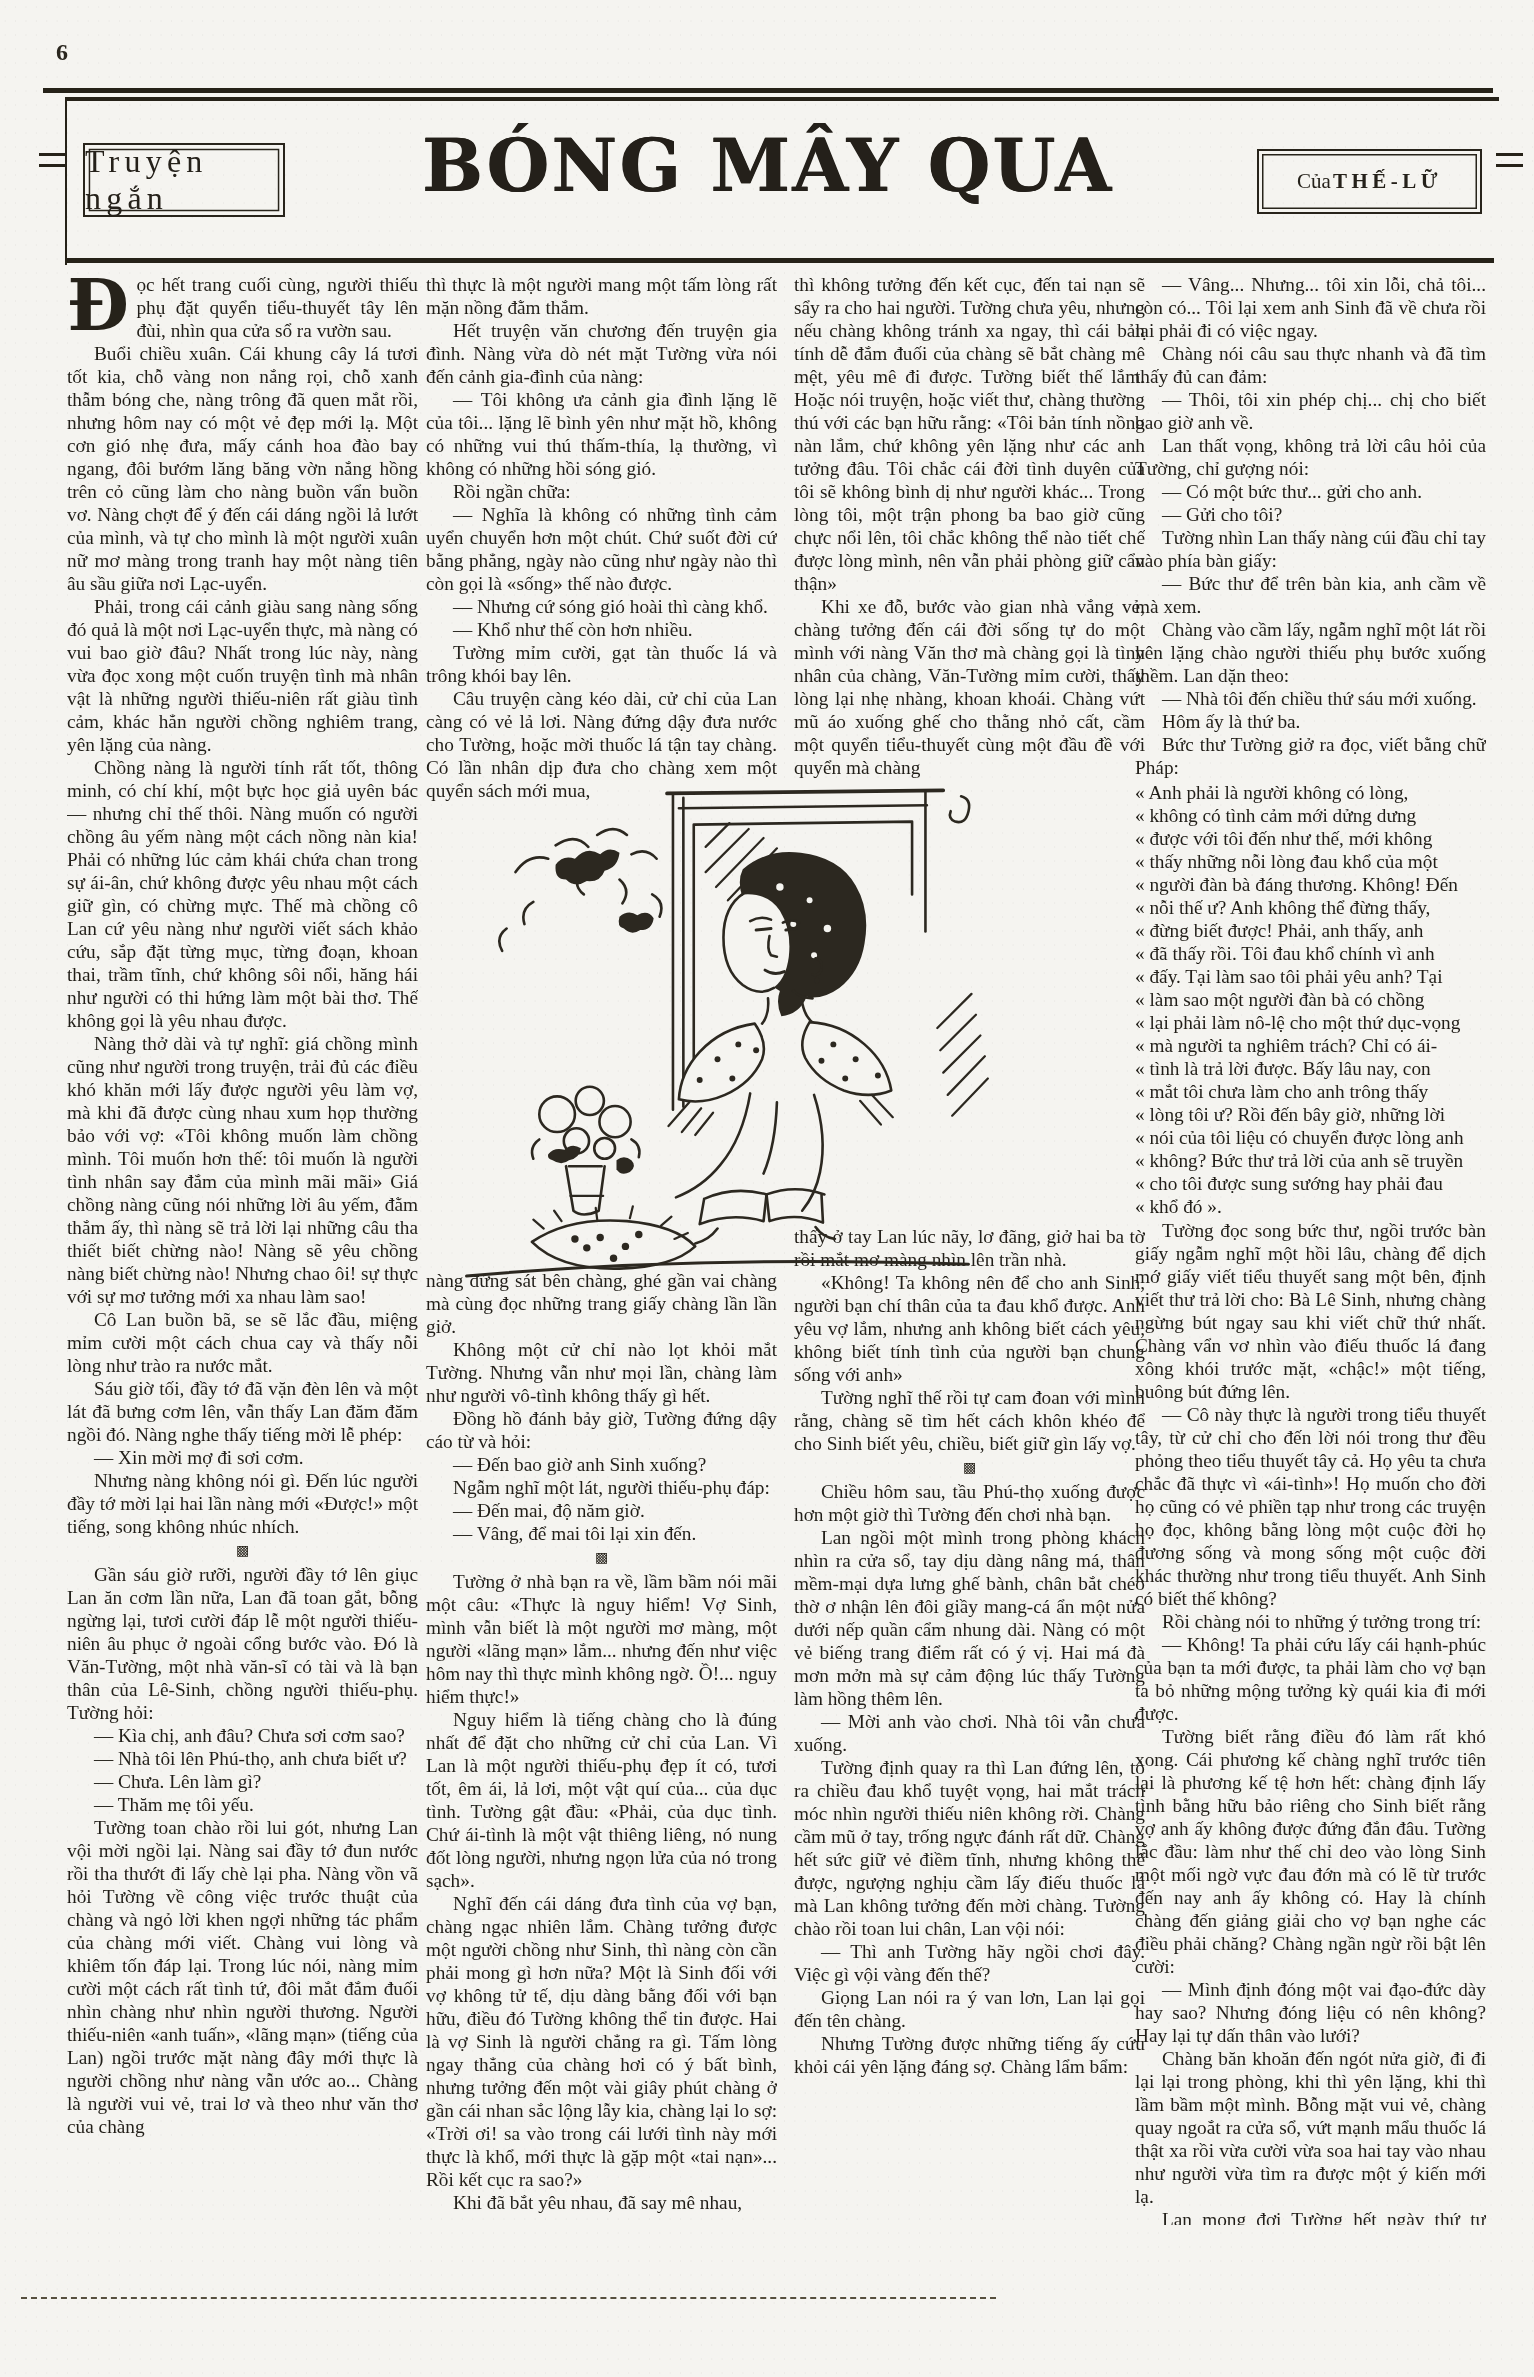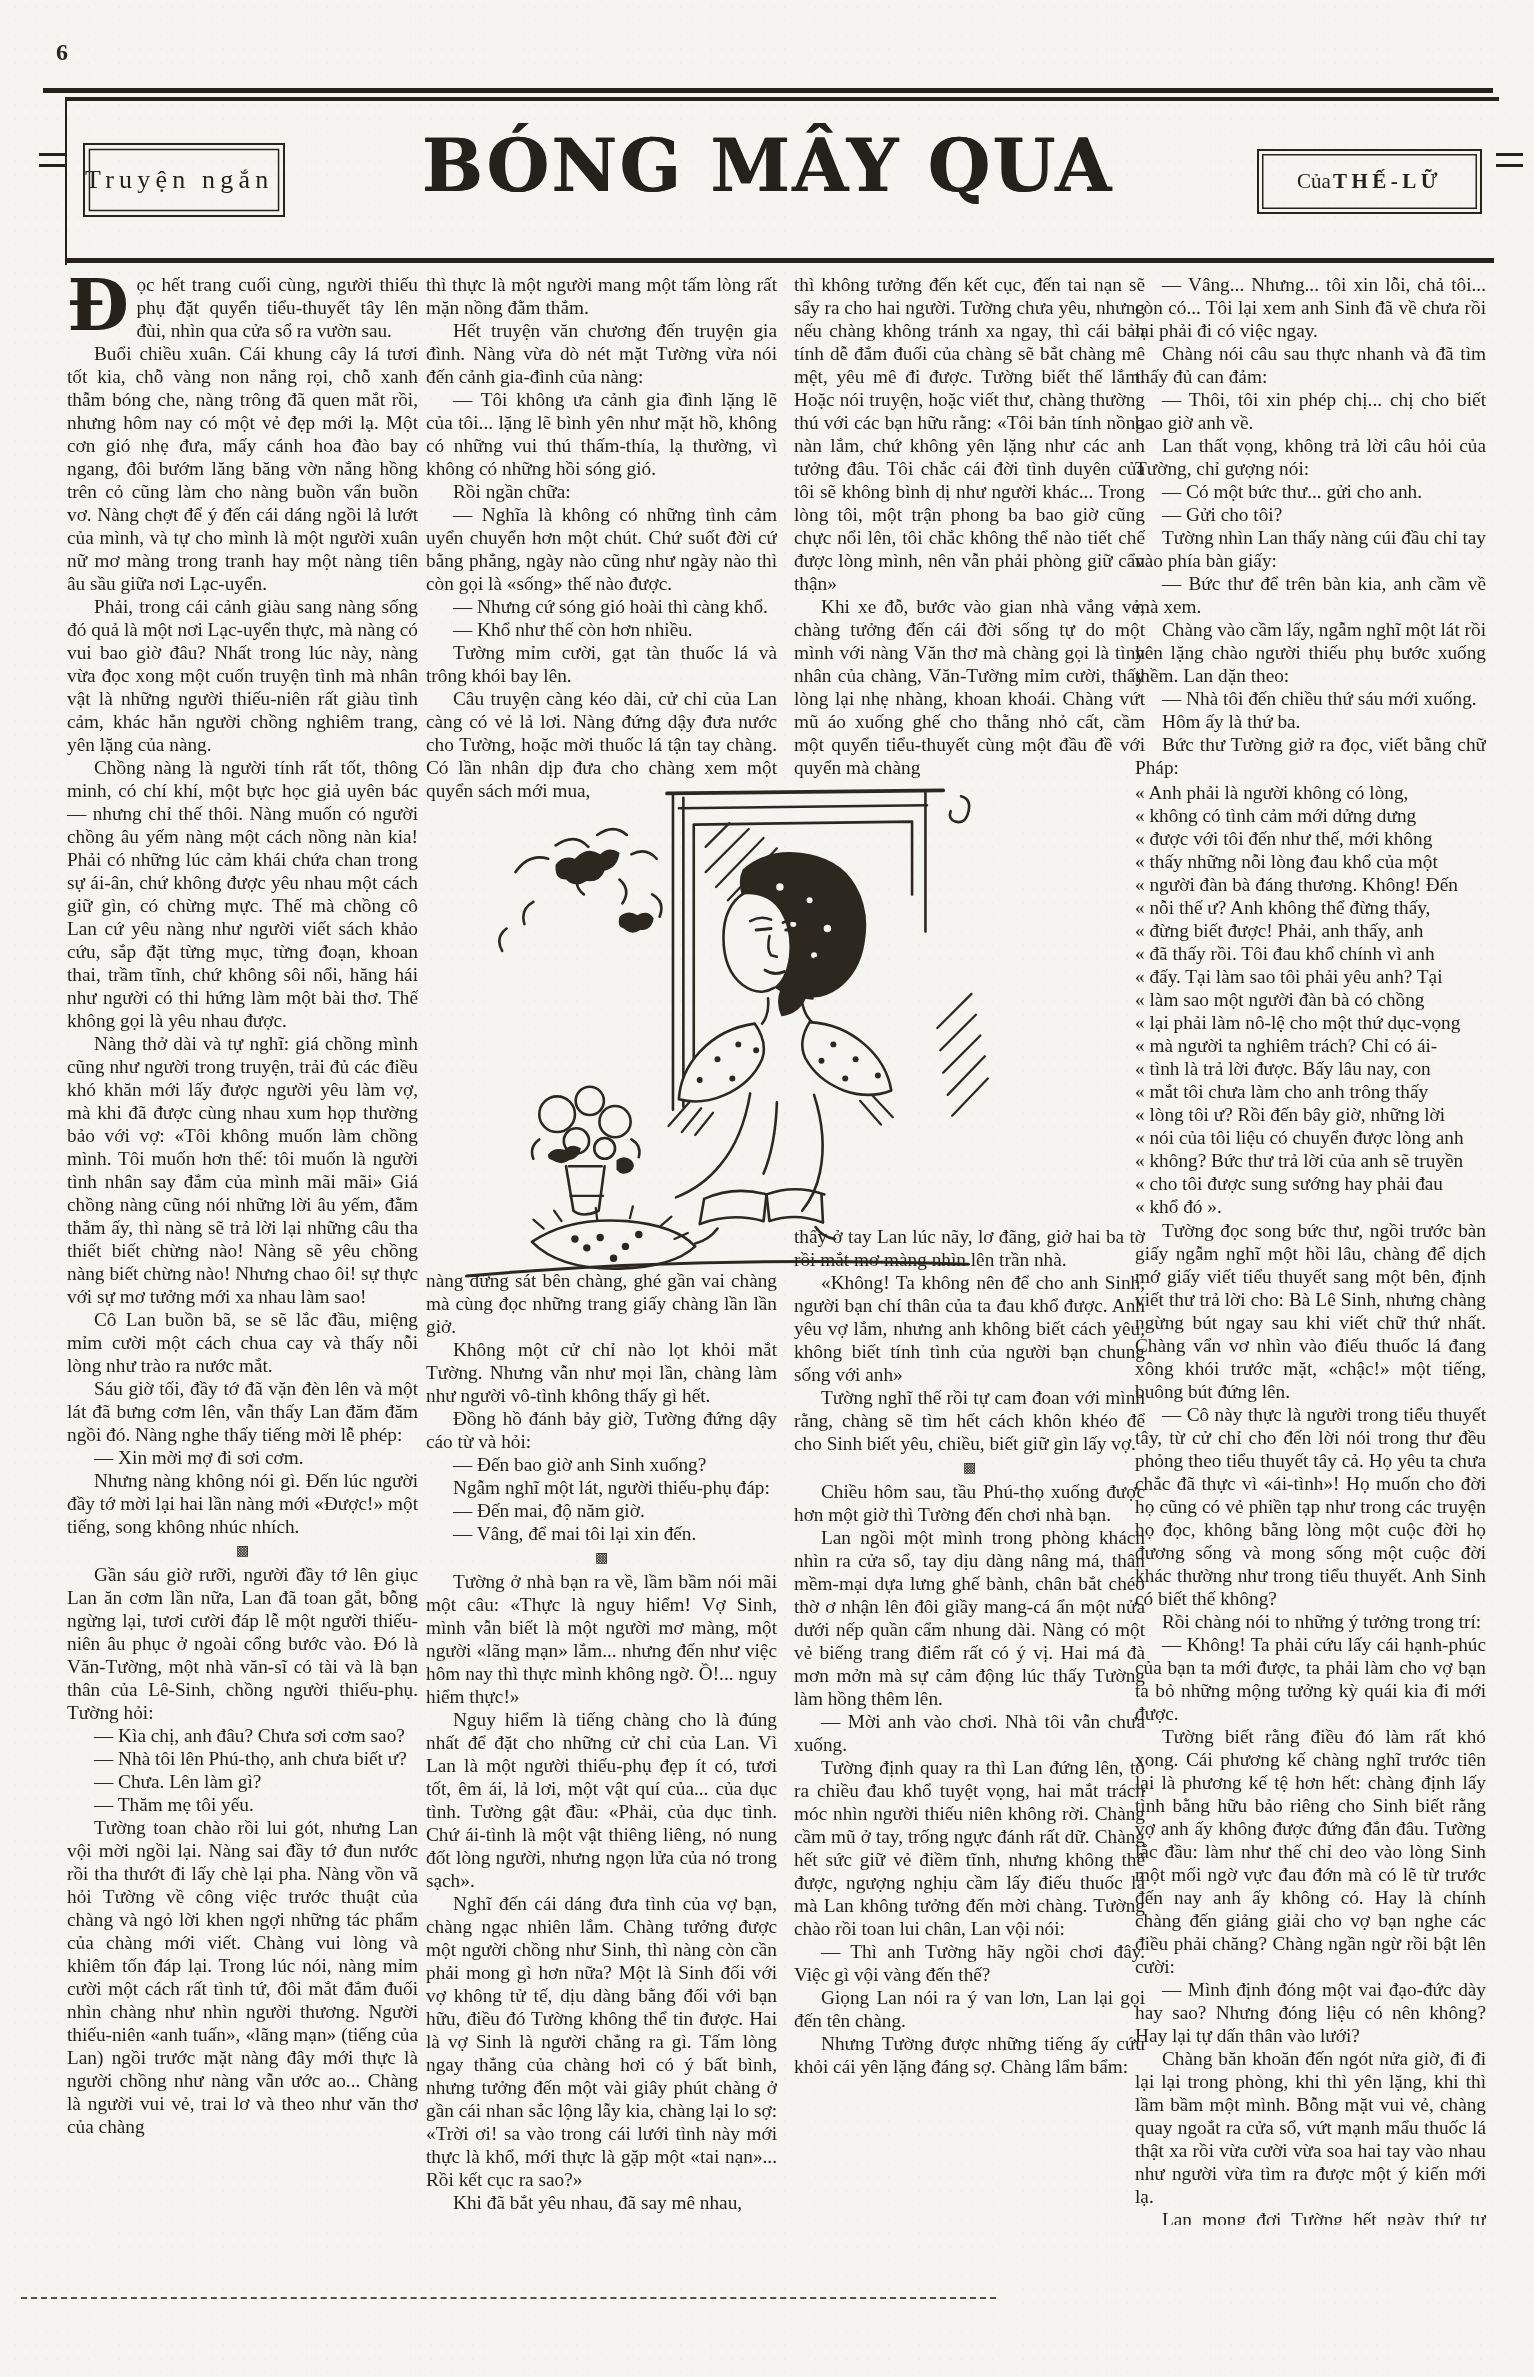--- a/index.html
+++ b/index.html
@@ -20,21 +20,21 @@
   .rule-mid{left:65px;top:258px;width:1429px;height:5.2px;}
   .vline-left{left:65px;top:97px;width:2.2px;height:168px;}
   .flourish{position:absolute;width:27px;height:4.5px;border-top:3.7px solid #262218;border-bottom:3.7px solid #262218;padding-top:3.7px;box-sizing:content-box;}
   .flourish-left{left:39px;top:153px;}
   .flourish-right{left:1496px;top:153px;}
   .kicker-box{
     position:absolute;left:83px;top:143px;width:198px;height:70px;
     border:2.2px solid #28241b;
     box-shadow:inset 0 0 0 3.7px #f5f4f0, inset 0 0 0 5.2px #28241b;
     display:flex;align-items:center;justify-content:flex-start;
-    font-size:26px;letter-spacing:5.2px;color:#25211a;
+    font-size:32px;letter-spacing:5.2px;color:#25211a;
   }
   .title{
     position:absolute;left:50%;top:110px;transform:translateX(-50%);
     margin:0;white-space:nowrap;
     font-family:"DejaVu Serif", serif;font-weight:bold;
     font-size:72px;line-height:111px;letter-spacing:2.2px;color:#24201a;
     text-shadow:0.7px 0 0 #24201a;
   }
   .byline-box{
     position:absolute;left:1257px;top:149px;width:221px;height:61px;

